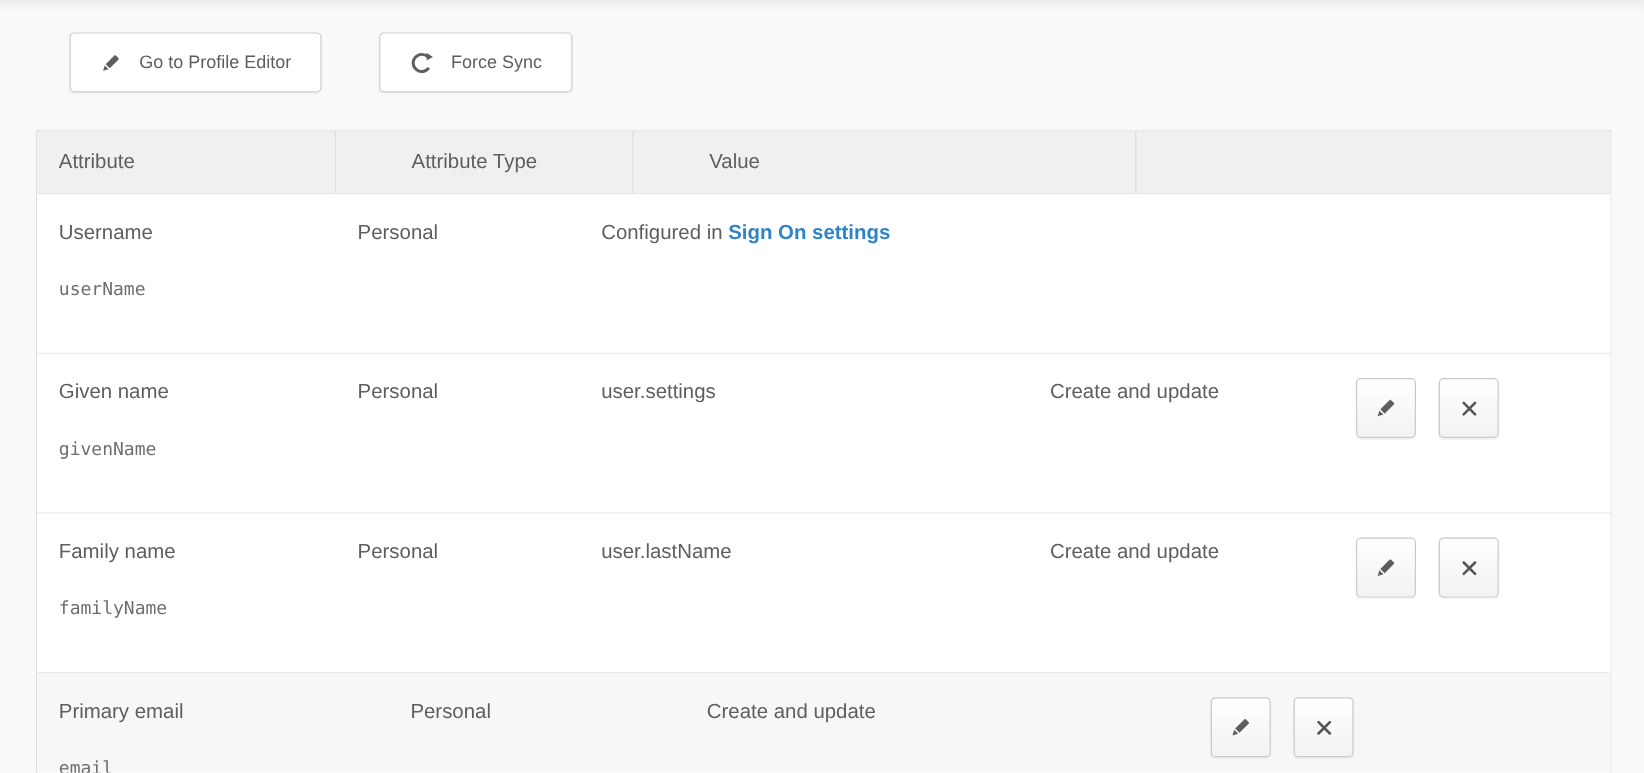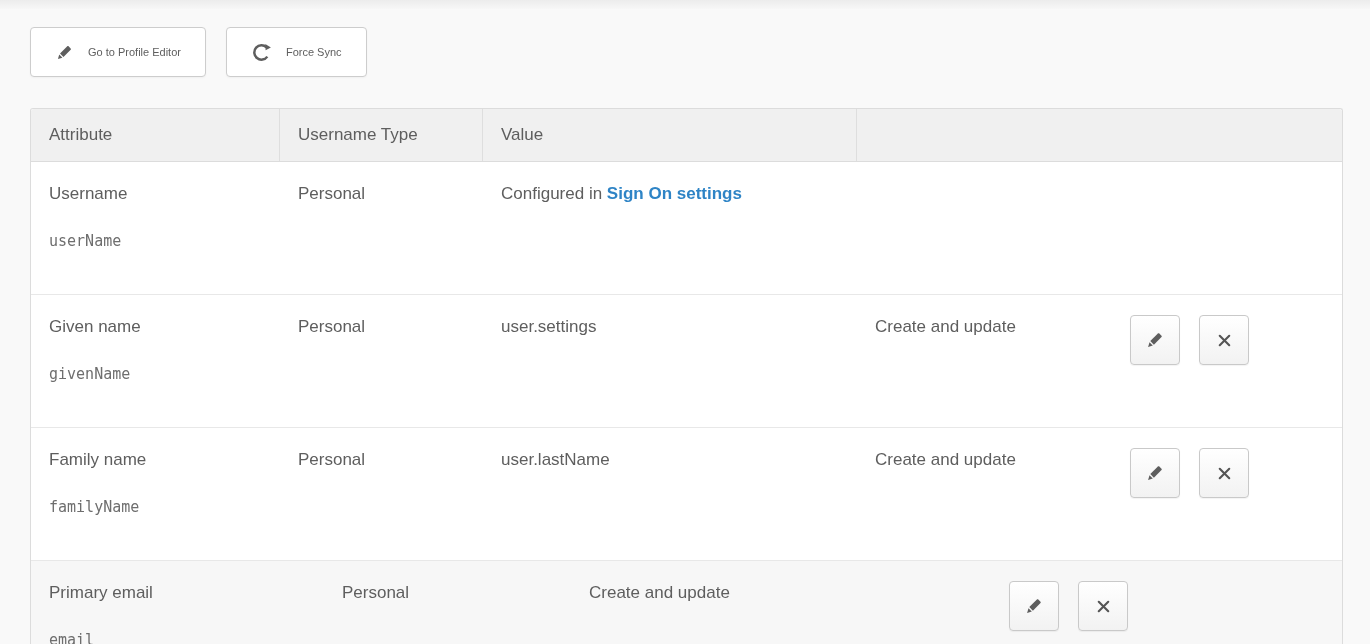--- a/index.html
+++ b/index.html
@@ -19,34 +19,34 @@
   }
   .top-strip{
     position:absolute;top:0;left:0;right:0;height:9px;
     background:linear-gradient(to bottom,#ececec,#f7f7f7);
   }
   
   .toolbar{position:absolute;top:27px;left:30px;display:flex;gap:20px;}
   .btn{
     height:50px;display:inline-flex;align-items:center;gap:14px;
     padding:0 24px;background:#ffffff;border:1px solid #cdcdcd;border-radius:4px;
-    font-family:inherit;font-size:11px;color:var(--text);
-    box-shadow:0 1px 2px rgba(0,0,0,0.04);cursor:pointer;white-space:nowrap;
+    font-family:inherit;font-size:15px;color:var(--text);
+    box-shadow:0 1px 2px rgba(0,0,0,0.04);cursor:pointer;white-space:nowrap;margin-left:28px;
   }
   .btn svg{flex:0 0 auto;}
   
   .table{
     position:absolute;top:108px;left:30px;width:1313px;
     border:1px solid var(--border);border-bottom:none;
     border-radius:3px 3px 0 0;background:#ffffff;
   }
   .grid-row{display:grid;grid-template-columns:249px 203px 374px 253px 1fr;}
   .thead{
     background:var(--header_bg);height:53px;
-    border-bottom:1px solid var(--border);border-radius:3px 3px 0 0;
+    border-bottom:1px solid var(--border);border-radius:3px 3px 0 0;gap:45px;
   }
   .th{
     display:flex;align-items:center;padding-left:18px;
     font-size:17px;color:var(--text);border-right:1px solid #dedede;
     overflow:hidden;
   }
   .th:last-child{border-right:none;}
   .row{height:133px;border-bottom:1px solid #e8e8e8;background:#ffffff;}
   .row.highlight{background:var(--row_highlight);gap:44px;}
   .cell{padding:21px 18px 0 18px;font-size:17px;color:var(--text);line-height:22px;}
@@ -88,21 +88,21 @@
       </svg>
     </span>
     <span>Force Sync</span>
   </button>
 </div>
 
 <div class="table">
 
   <div class="grid-row thead">
     <div class="th">Attribute</div>
-    <div class="th">Username Type</div>
+    <div class="th">Attribute Type</div>
     <div class="th">Value</div>
     <div class="th"></div>
   </div>
 
   <div class="grid-row row">
     <div class="cell">
       <div class="attr-label">Username</div>
       <div class="attr-var">userName</div>
     </div>
     <div class="cell">Personal</div>

